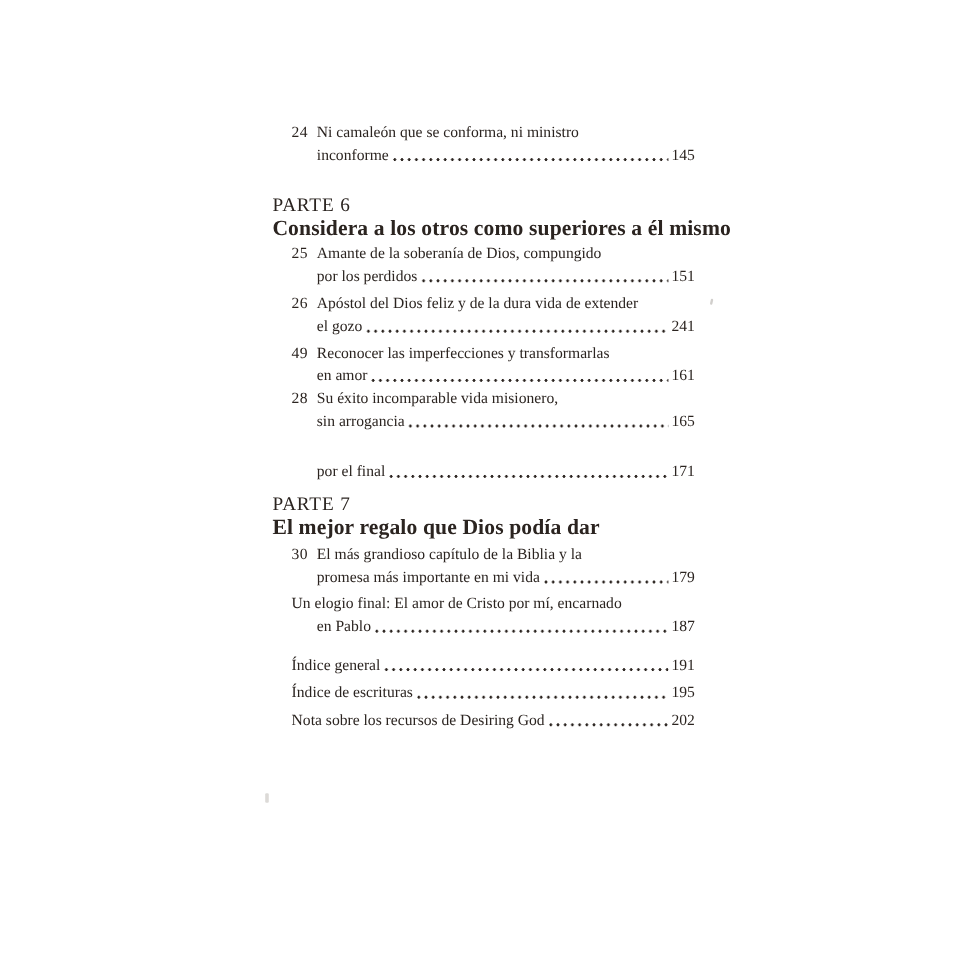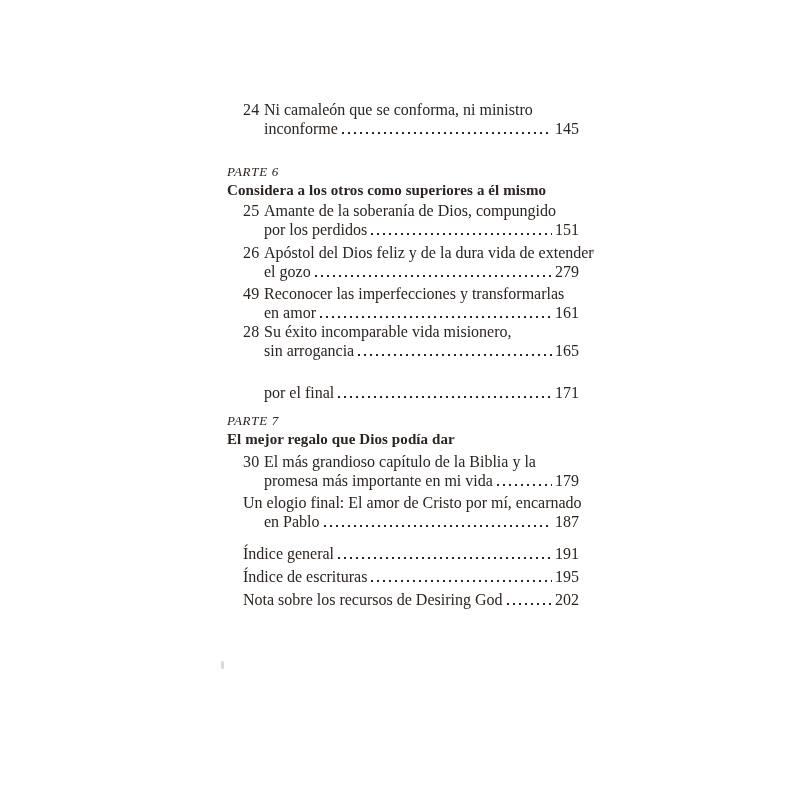--- a/index.html
+++ b/index.html
@@ -11,21 +11,21 @@
     position: relative;
     overflow: hidden;
   }
   .page {
     position: absolute; inset: 0;
     background: #ffffff;
   }
   .row {
     position: absolute;
     left: 227px;
-    font-size: 16px;
+    font-size: 13px;
     line-height: 19px;
     height: 19px;
     white-space: nowrap;
   }
   
   .num-row { left: 243px; }
   .num-row .num {
     display: inline-block;
     width: 21px;
     letter-spacing: 0.2px;
@@ -42,27 +42,27 @@
     flex: 1;
     margin: 0 3px 0 2px;
     background-image: radial-gradient(circle, #2b2420 1.05px, rgba(43,36,32,0) 1.35px);
     background-size: 6px 4px;
     background-position: 0 12px;
     background-repeat: repeat-x;
   }
   .leader-row .pg { white-space: nowrap; }
   
   .part-label {
-    font-size: 13px;
+    font-size: 16px;
     letter-spacing: 0.7px;
-    height: 16px; line-height: 16px; font-style: italic;
+    height: 16px; line-height: 16px;
   }
   .part-title {
     font-weight: 700;
-    font-size: 15px;
+    font-size: 18px;
     height: 20px; line-height: 20px;
     letter-spacing: 0.1px;
   }
   
   .speck {
     position: absolute;
     background: #9a948d;
     border-radius: 1px;
   }
   .speck-1 { left: 592px; top: 249px; width: 2px; height: 5px; opacity: 0.45; transform: rotate(12deg); }
@@ -93,21 +93,21 @@
     <span class="fill"></span>
     <span class="pg">151</span>
   </div>
 
   <div class="row num-row" style="top:243px">
     <span class="num">26</span><span class="txt">Apóstol del Dios feliz y de la dura vida de extender</span>
   </div>
   <div class="row leader-row indent" style="top:262px">
     <span class="cont">el gozo</span>
     <span class="fill"></span>
-    <span class="pg">279</span>
+    <span class="pg">241</span>
   </div>
 
   <div class="row num-row" style="top:284px">
     <span class="num">49</span><span class="txt">Reconocer las imperfecciones y transformarlas</span>
   </div>
   <div class="row leader-row indent" style="top:303px">
     <span class="cont">en amor</span>
     <span class="fill"></span>
     <span class="pg">161</span>
   </div>

